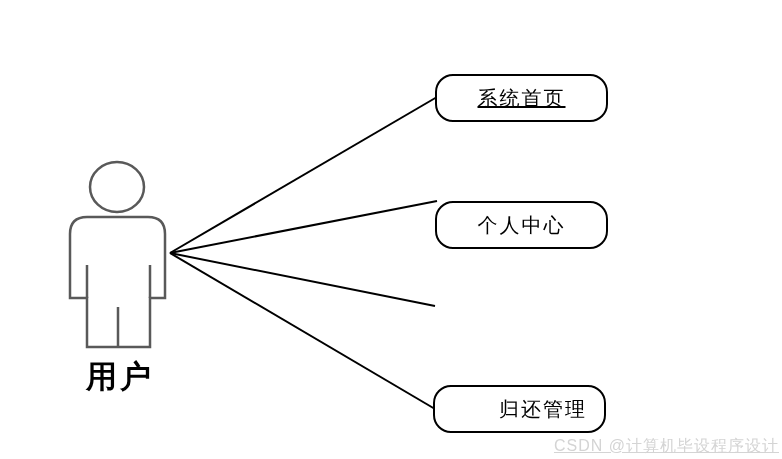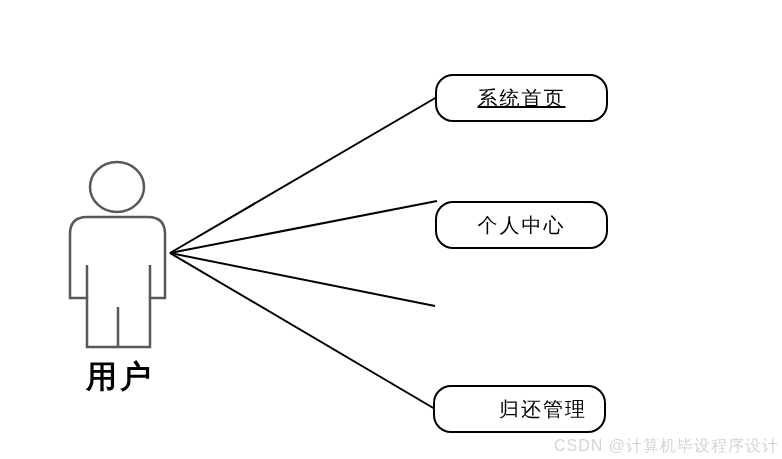--- a/index.html
+++ b/index.html
@@ -57,20 +57,21 @@
   }
   .watermark {
     position: absolute;
     right: 3px;
     bottom: 2px;
     font-size: 16px;
     color: #d4d4d4;
     font-family: "Liberation Sans", "DejaVu Sans", sans-serif;
     letter-spacing: 1px;
     white-space: nowrap;
+    text-decoration: underline;
   }
 </style>
 </head>
 <body>
 
 <div class="canvas">
 
   <svg class="diagram-svg" viewBox="0 0 782 459" xmlns="http://www.w3.org/2000/svg">
 
     <g stroke="#000000" stroke-width="2">

